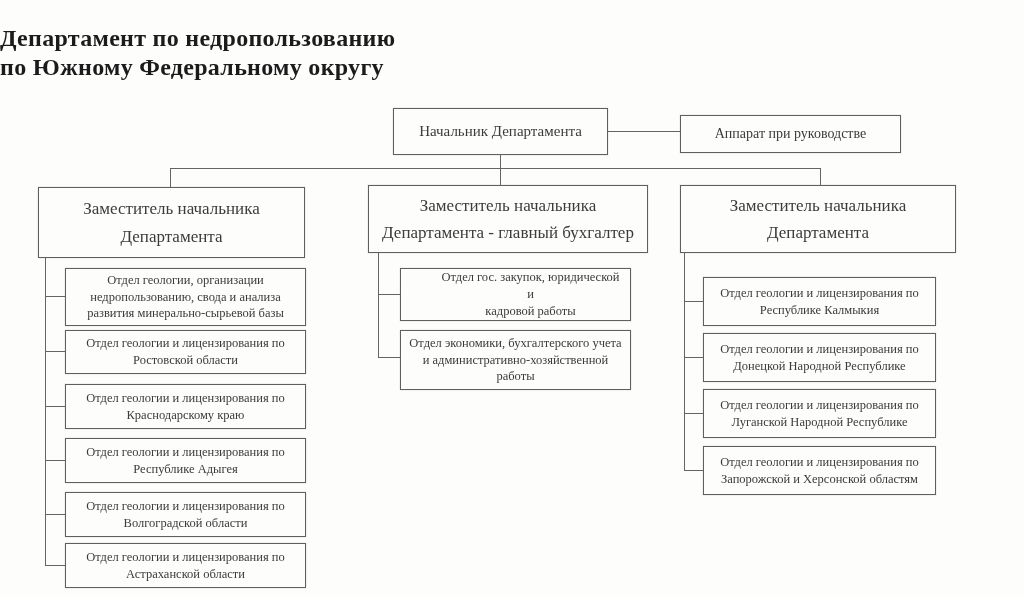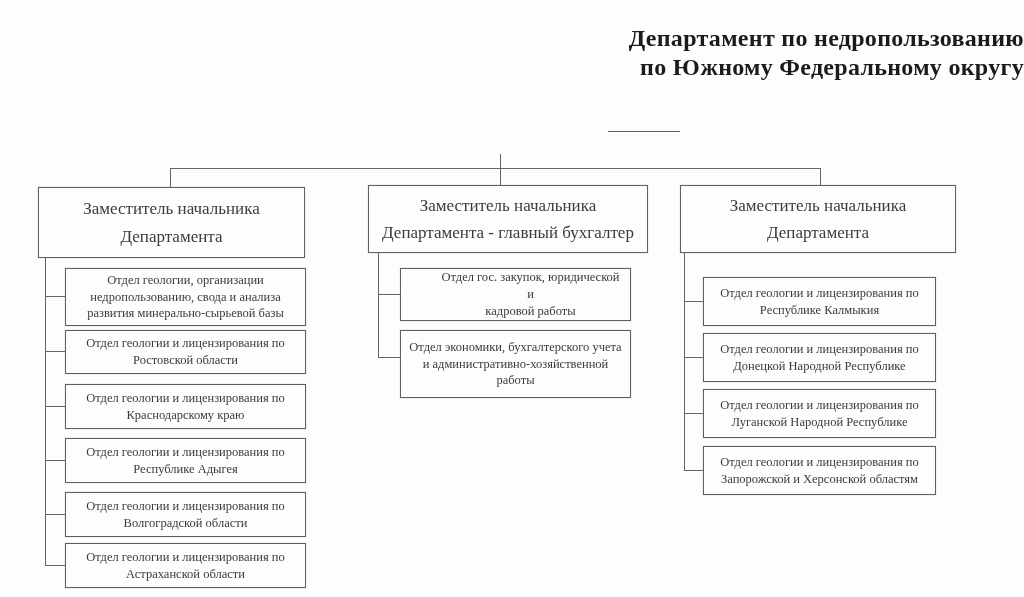--- a/index.html
+++ b/index.html
@@ -9,21 +9,21 @@
     height: 597px;
     background: #fdfdfc;
     font-family: "Liberation Serif", serif;
     overflow: hidden;
   }
   .title {
     position: absolute;
     top: 24px;
     left: 0;
     width: 1024px;
-    text-align: right;
+    text-align: left;
     font-weight: bold;
     font-size: 24px;
     line-height: 1.22;
     letter-spacing: 0.3px;
     color: #1b1b1b;
     white-space: pre-line;
   }
   .n {
     position: absolute;
     box-sizing: border-box;
@@ -53,21 +53,21 @@
   #n-dep2  { left: 680px; top: 185px; width: 276px; height: 68px; }
 
   #n-d00 { left: 65px; top: 268px; width: 241px; height: 58px; }
   #n-d01 { left: 65px; top: 330px; width: 241px; height: 44px; }
   #n-d02 { left: 65px; top: 384px; width: 241px; height: 45px; }
   #n-d03 { left: 65px; top: 438px; width: 241px; height: 45px; }
   #n-d04 { left: 65px; top: 492px; width: 241px; height: 45px; }
   #n-d05 { left: 65px; top: 543px; width: 241px; height: 45px; }
 
   #n-d10 { left: 400px; top: 268px; width: 231px; height: 53px; padding-left: 36px; }
-  #n-d11 { left: 400px; top: 330px; width: 231px; height: 68px; }
+  #n-d11 { left: 400px; top: 330px; width: 231px; height: 60px; }
 
   #n-d20 { left: 703px; top: 277px; width: 233px; height: 49px; }
   #n-d21 { left: 703px; top: 333px; width: 233px; height: 49px; }
   #n-d22 { left: 703px; top: 389px; width: 233px; height: 49px; }
   #n-d23 { left: 703px; top: 446px; width: 233px; height: 49px; }
 
   
   #l-head-staff   { left: 608px; top: 131px; width: 72px;  height: 1px; }
   #l-head-drop    { left: 500px; top: 154px; width: 1px;   height: 15px; }
   #l-spreader     { left: 170px; top: 168px; width: 651px; height: 1px; }
@@ -94,20 +94,22 @@
   #l-stub-r3 { left: 684px; top: 470px; width: 20px; height: 1px; }
 </style>
 </head>
 <body>
 
 <div class="page">
 
   <div class="title">Департамент по недропользованию
 по Южному Федеральному округу</div>
 
+  <div class="n head" id="n-head">Начальник Департамента</div>
+  <div class="n staff" id="n-staff">Аппарат при руководстве</div>
 
   <div class="n deputy" id="n-dep0">Заместитель начальника
 Департамента</div>
   <div class="n deputy" id="n-dep1">Заместитель начальника
 Департамента - главный бухгалтер</div>
   <div class="n deputy" id="n-dep2">Заместитель начальника
 Департамента</div>
 
   <div class="n" id="n-d00">Отдел геологии, организации
 недропользованию, свода и анализа

